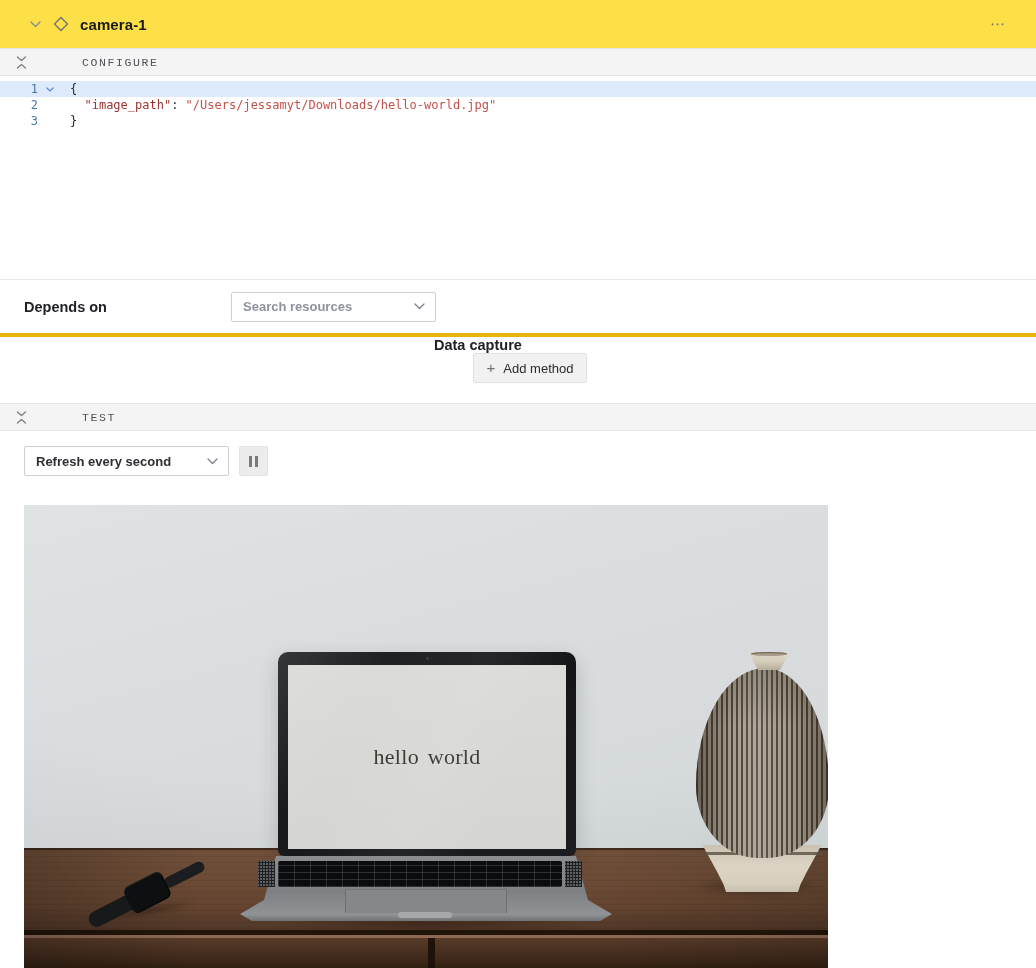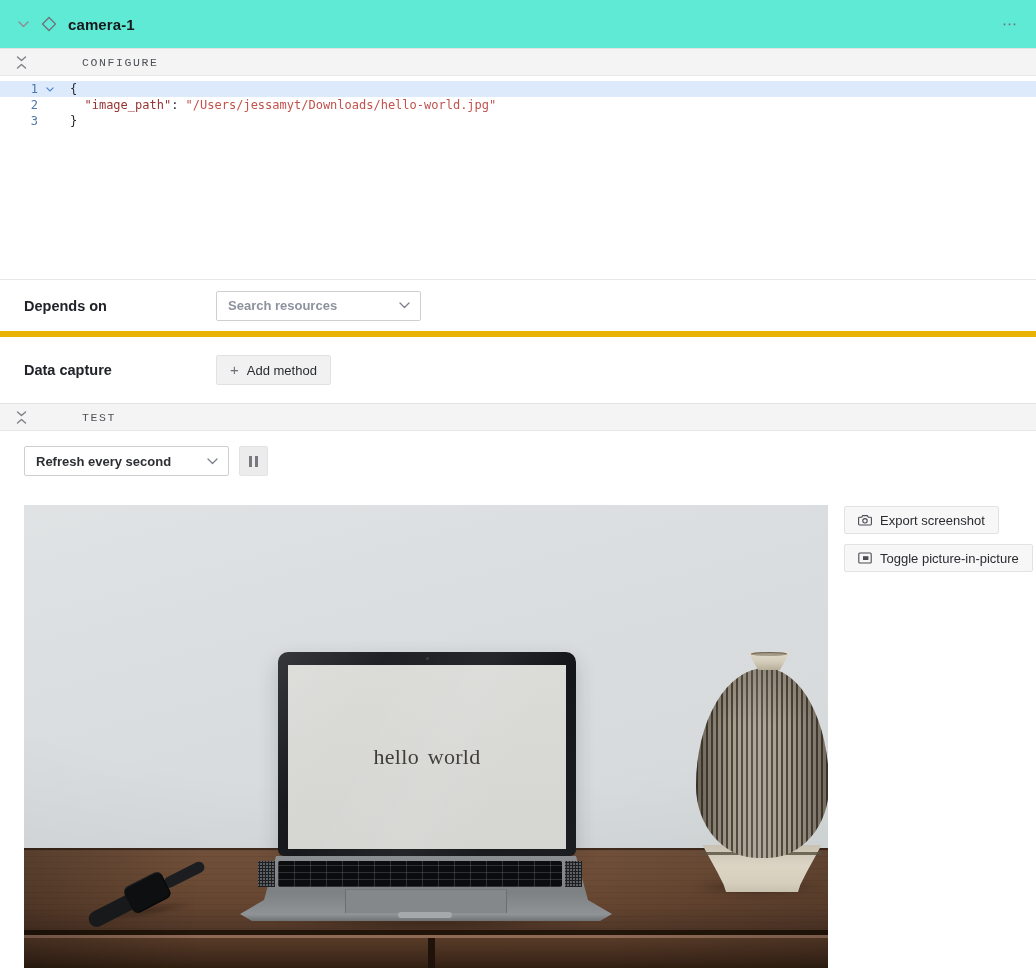--- a/index.html
+++ b/index.html
@@ -1,20 +1,20 @@
 <!DOCTYPE html>
 <html><head>
 <meta charset="utf-8">
 <style>
   * { margin:0; padding:0; box-sizing:border-box; }
   html,body { width:1036px; height:968px; overflow:hidden; background:#ffffff;
               font-family:"Liberation Sans", sans-serif; color:#1f2125; }
 
   
-  .resource-header { height:48px; display:flex; align-items:center; padding:0 16px; background:#5eead4; }
+  .resource-header { height:48px; display:flex; align-items:center; padding:0 28px; background:#fde047; }
   .hdr-caret { width:14px; height:14px; display:flex; align-items:center; justify-content:center; margin-right:10px; cursor:pointer; }
   .hdr-diamond { width:18px; height:18px; display:flex; align-items:center; justify-content:center; margin-right:10px; }
   .resource-title { font-size:15px; font-weight:700; color:#17191c; margin-right:10px; letter-spacing:.1px; }
   .pill { display:flex; align-items:center; height:22px; border:1px solid #d8d8db; border-radius:11px; background:#fafafa; overflow:hidden; font-size:12.5px; color:#3c3e42; }
   .pill-seg-type { background:#f1f1f2; height:100%; display:flex; align-items:center; padding:0 11px 0 12px; border-radius:11px; }
   .pill-chev { display:flex; align-items:center; padding:0 2px; }
   .pill-seg-model { padding:0 12px 0 7px; }
   .hdr-spacer { flex:1; }
   .hdr-menu { color:#6d7075; font-size:15px; letter-spacing:1px; cursor:pointer; padding:4px 2px; line-height:8px; }
 
@@ -29,22 +29,22 @@
   .code-row { display:flex; height:16px; line-height:16px; white-space:pre; }
   .code-row.active { background:#ddeafc; }
   .gutter-num { width:38px; text-align:right; color:#4a78ab; flex:0 0 38px; }
   .gutter-fold { width:24px; flex:0 0 24px; display:flex; align-items:center; justify-content:center; }
   .code-text { padding-left:8px; color:#24272b; }
   .tok-key { color:#9a3432; }
   .tok-value { color:#c2524c; }
 
   
   .form-row { display:flex; align-items:center; padding-left:24px; }
-  .form-row.depends { height:57px; border-bottom:6px solid #eab308; }
-  .form-row.capture { height:66px; }
+  .form-row.depends { height:57px; border-bottom:4px solid #eab308;gap:15px; }
+  .form-row.capture { height:66px;flex-direction:column; }
   .form-label { width:192px; font-size:14.5px; font-weight:700; color:#202227; }
   .select-box { width:205px; height:30px; border:1px solid #cfcfd3; border-radius:2px; background:#fff;
                 display:flex; align-items:center; padding:0 10px 0 11px; cursor:pointer;font-weight:bold; }
   .select-box .sel-text { flex:1; font-size:13px; color:#8d929e; }
   .select-box .sel-text.dark { color:#2d2f33; }
   .btn { display:inline-flex; align-items:center; gap:8px; height:30px; padding:0 13px; background:#f1f1f2;
          border:1px solid #e2e2e4; border-radius:2px; font-size:13px; color:#2a2c30; cursor:pointer; }
   .plus-glyph { color:#6e7077; font-size:15px; line-height:1; margin-top:-1px; }
 
   
@@ -277,33 +277,13 @@
     <div class="base-notch"></div>
 
     <div class="watch-shadow"></div>
     <div class="watch">
       <div class="strap-long"></div>
       <div class="strap-short"></div>
       <div class="watch-face"></div>
     </div>
   </div>
 
-  <div class="side-col">
-    <button class="btn side-btn">
-      <span>
-        <svg width="14" height="12" viewBox="0 0 14 12">
-            <path d="M1.5 3.2 h2.2 l1-1.6 h4.6 l1 1.6 h2.2 a0.9 0.9 0 0 1 0.9 0.9 v6 a0.9 0.9 0 0 1 -0.9 0.9 h-11 a0.9 0.9 0 0 1 -0.9 -0.9 v-6 a0.9 0.9 0 0 1 0.9 -0.9 z" fill="none" stroke="#4b4d52" stroke-width="1.1"></path>
-            <circle cx="7" cy="6.8" r="2.2" fill="none" stroke="#4b4d52" stroke-width="1.1"></circle>
-          </svg>
-      </span>
-      <span>Export screenshot</span>
-    </button>
-    <button class="btn side-btn">
-      <span>
-        <svg width="14" height="12" viewBox="0 0 14 12">
-            <rect x="0.8" y="1" width="12.4" height="10" rx="1" fill="none" stroke="#4b4d52" stroke-width="1.1"></rect>
-            <rect x="5" y="4.2" width="5.4" height="3.8" fill="#4b4d52"></rect>
-          </svg>
-      </span>
-      <span>Toggle picture-in-picture</span>
-    </button>
-  </div>
 </div>
 
 </body></html>

